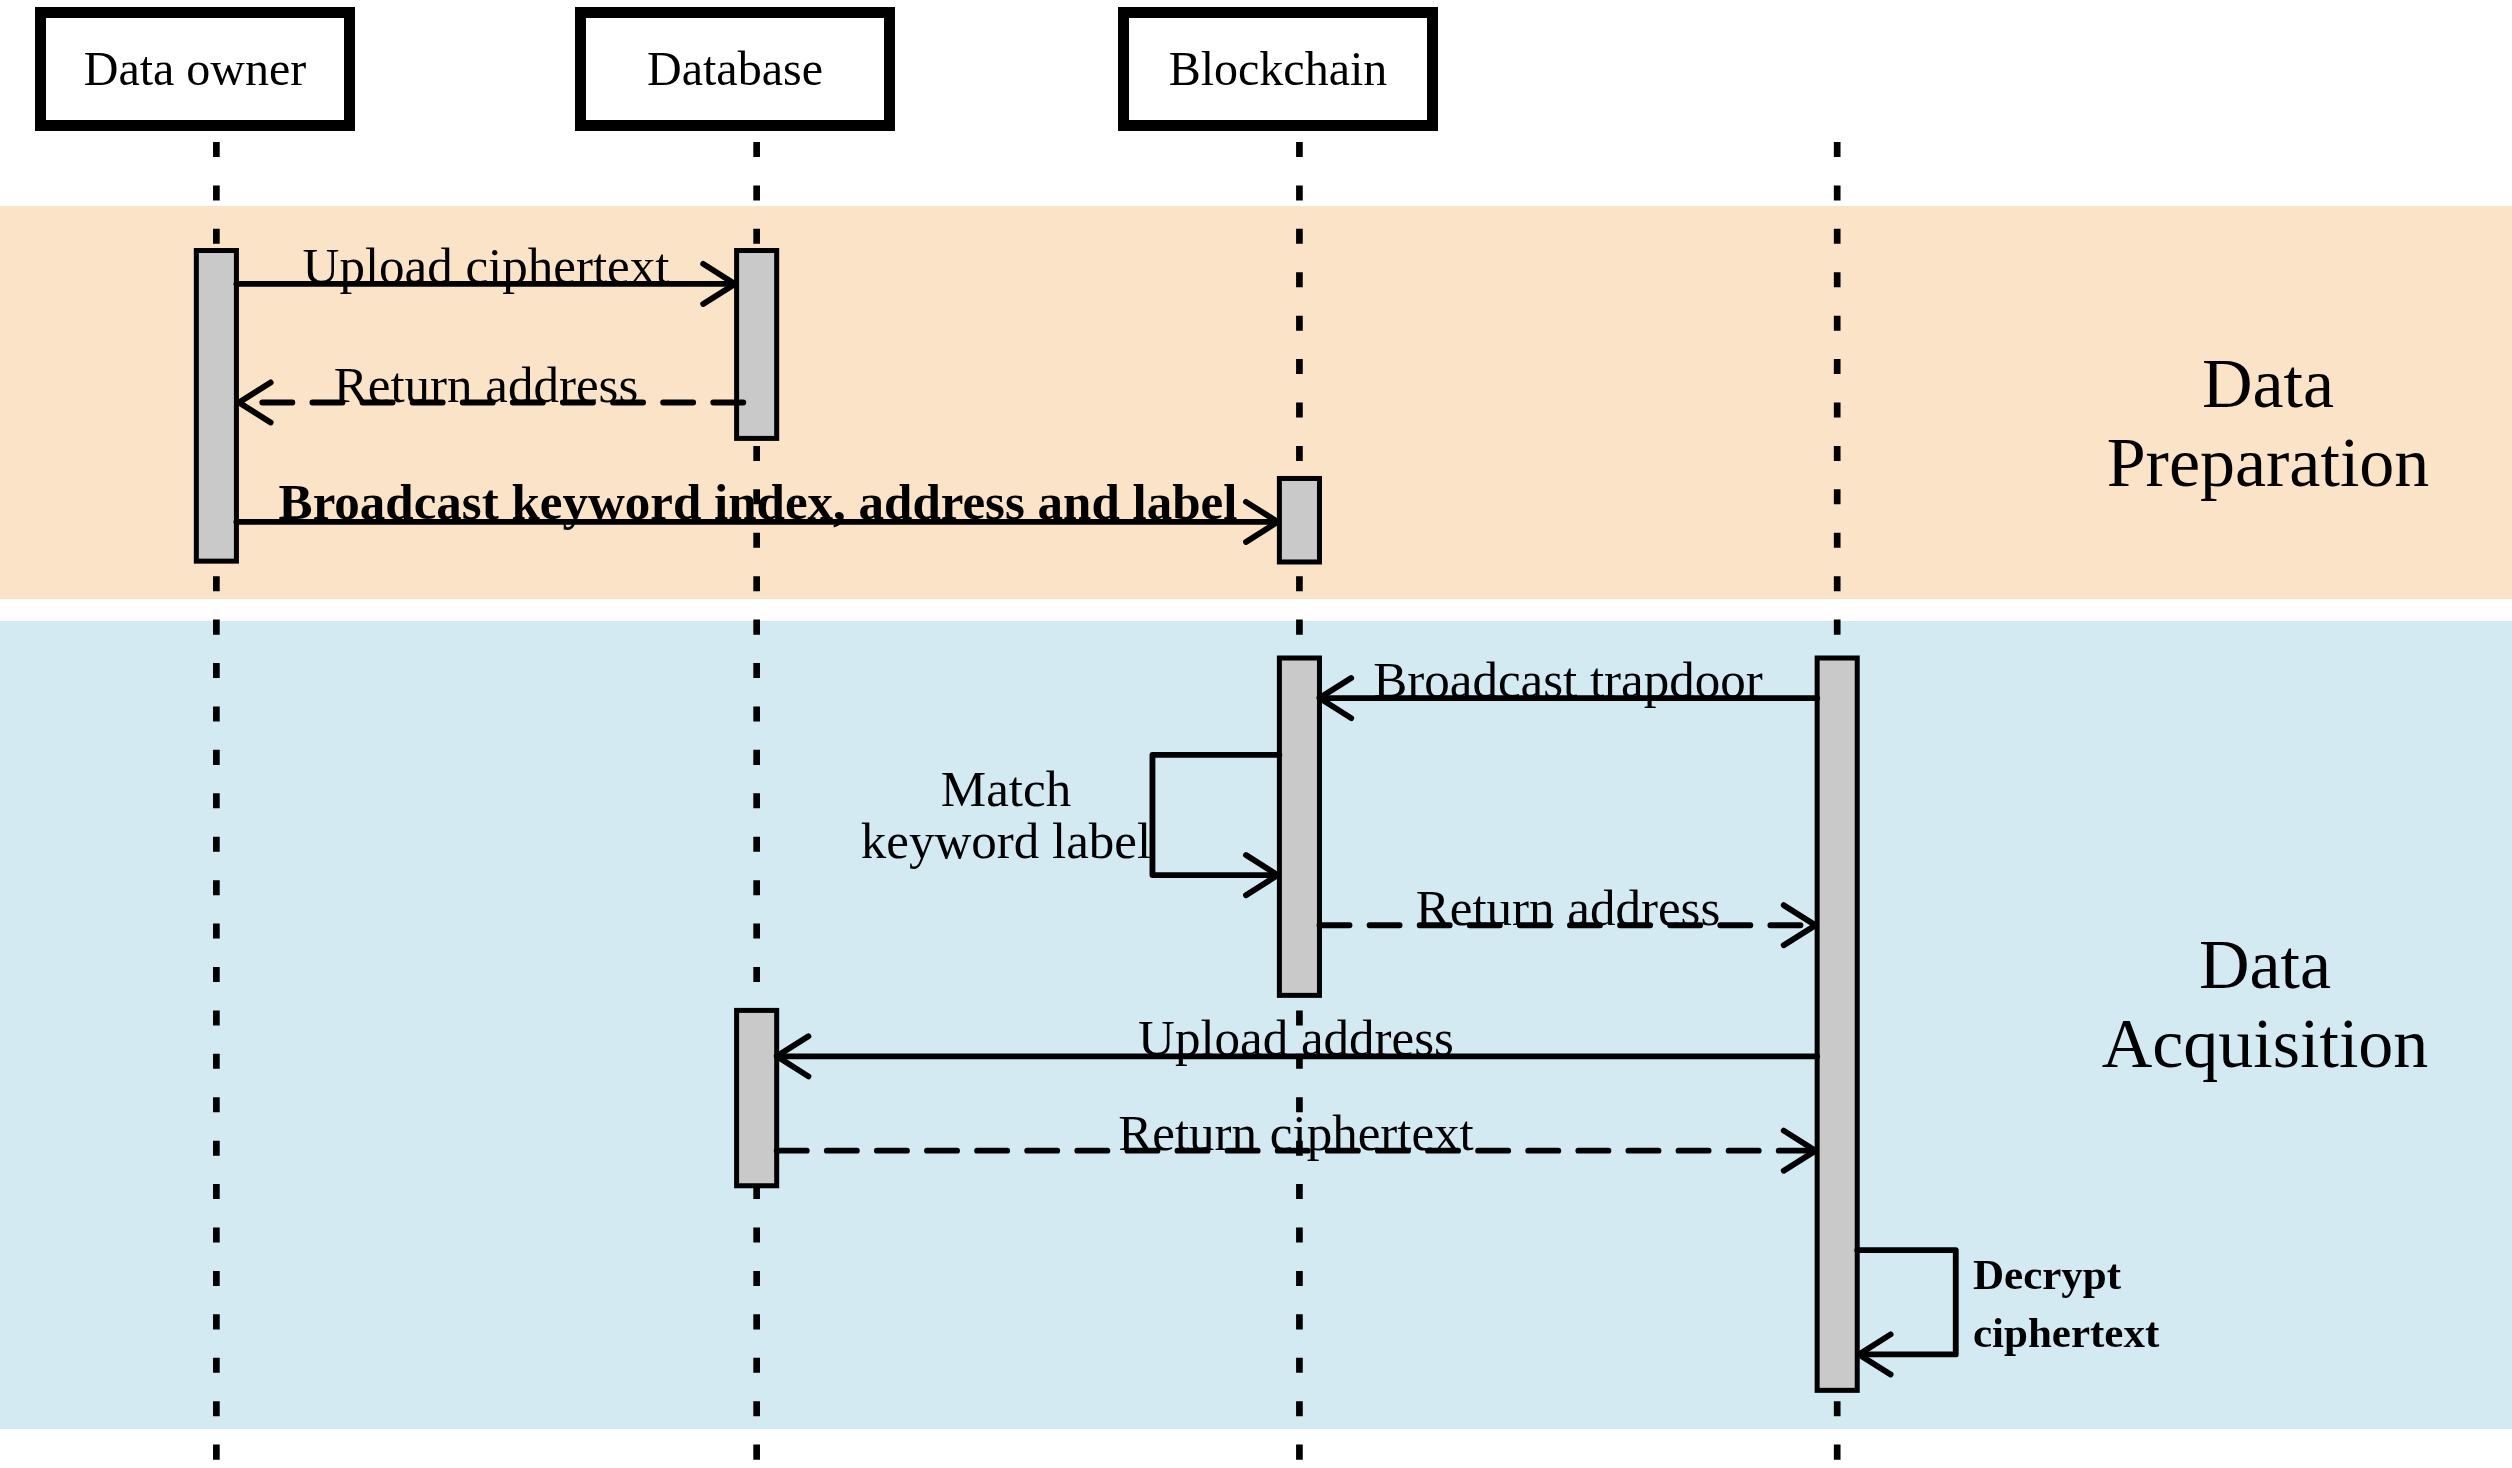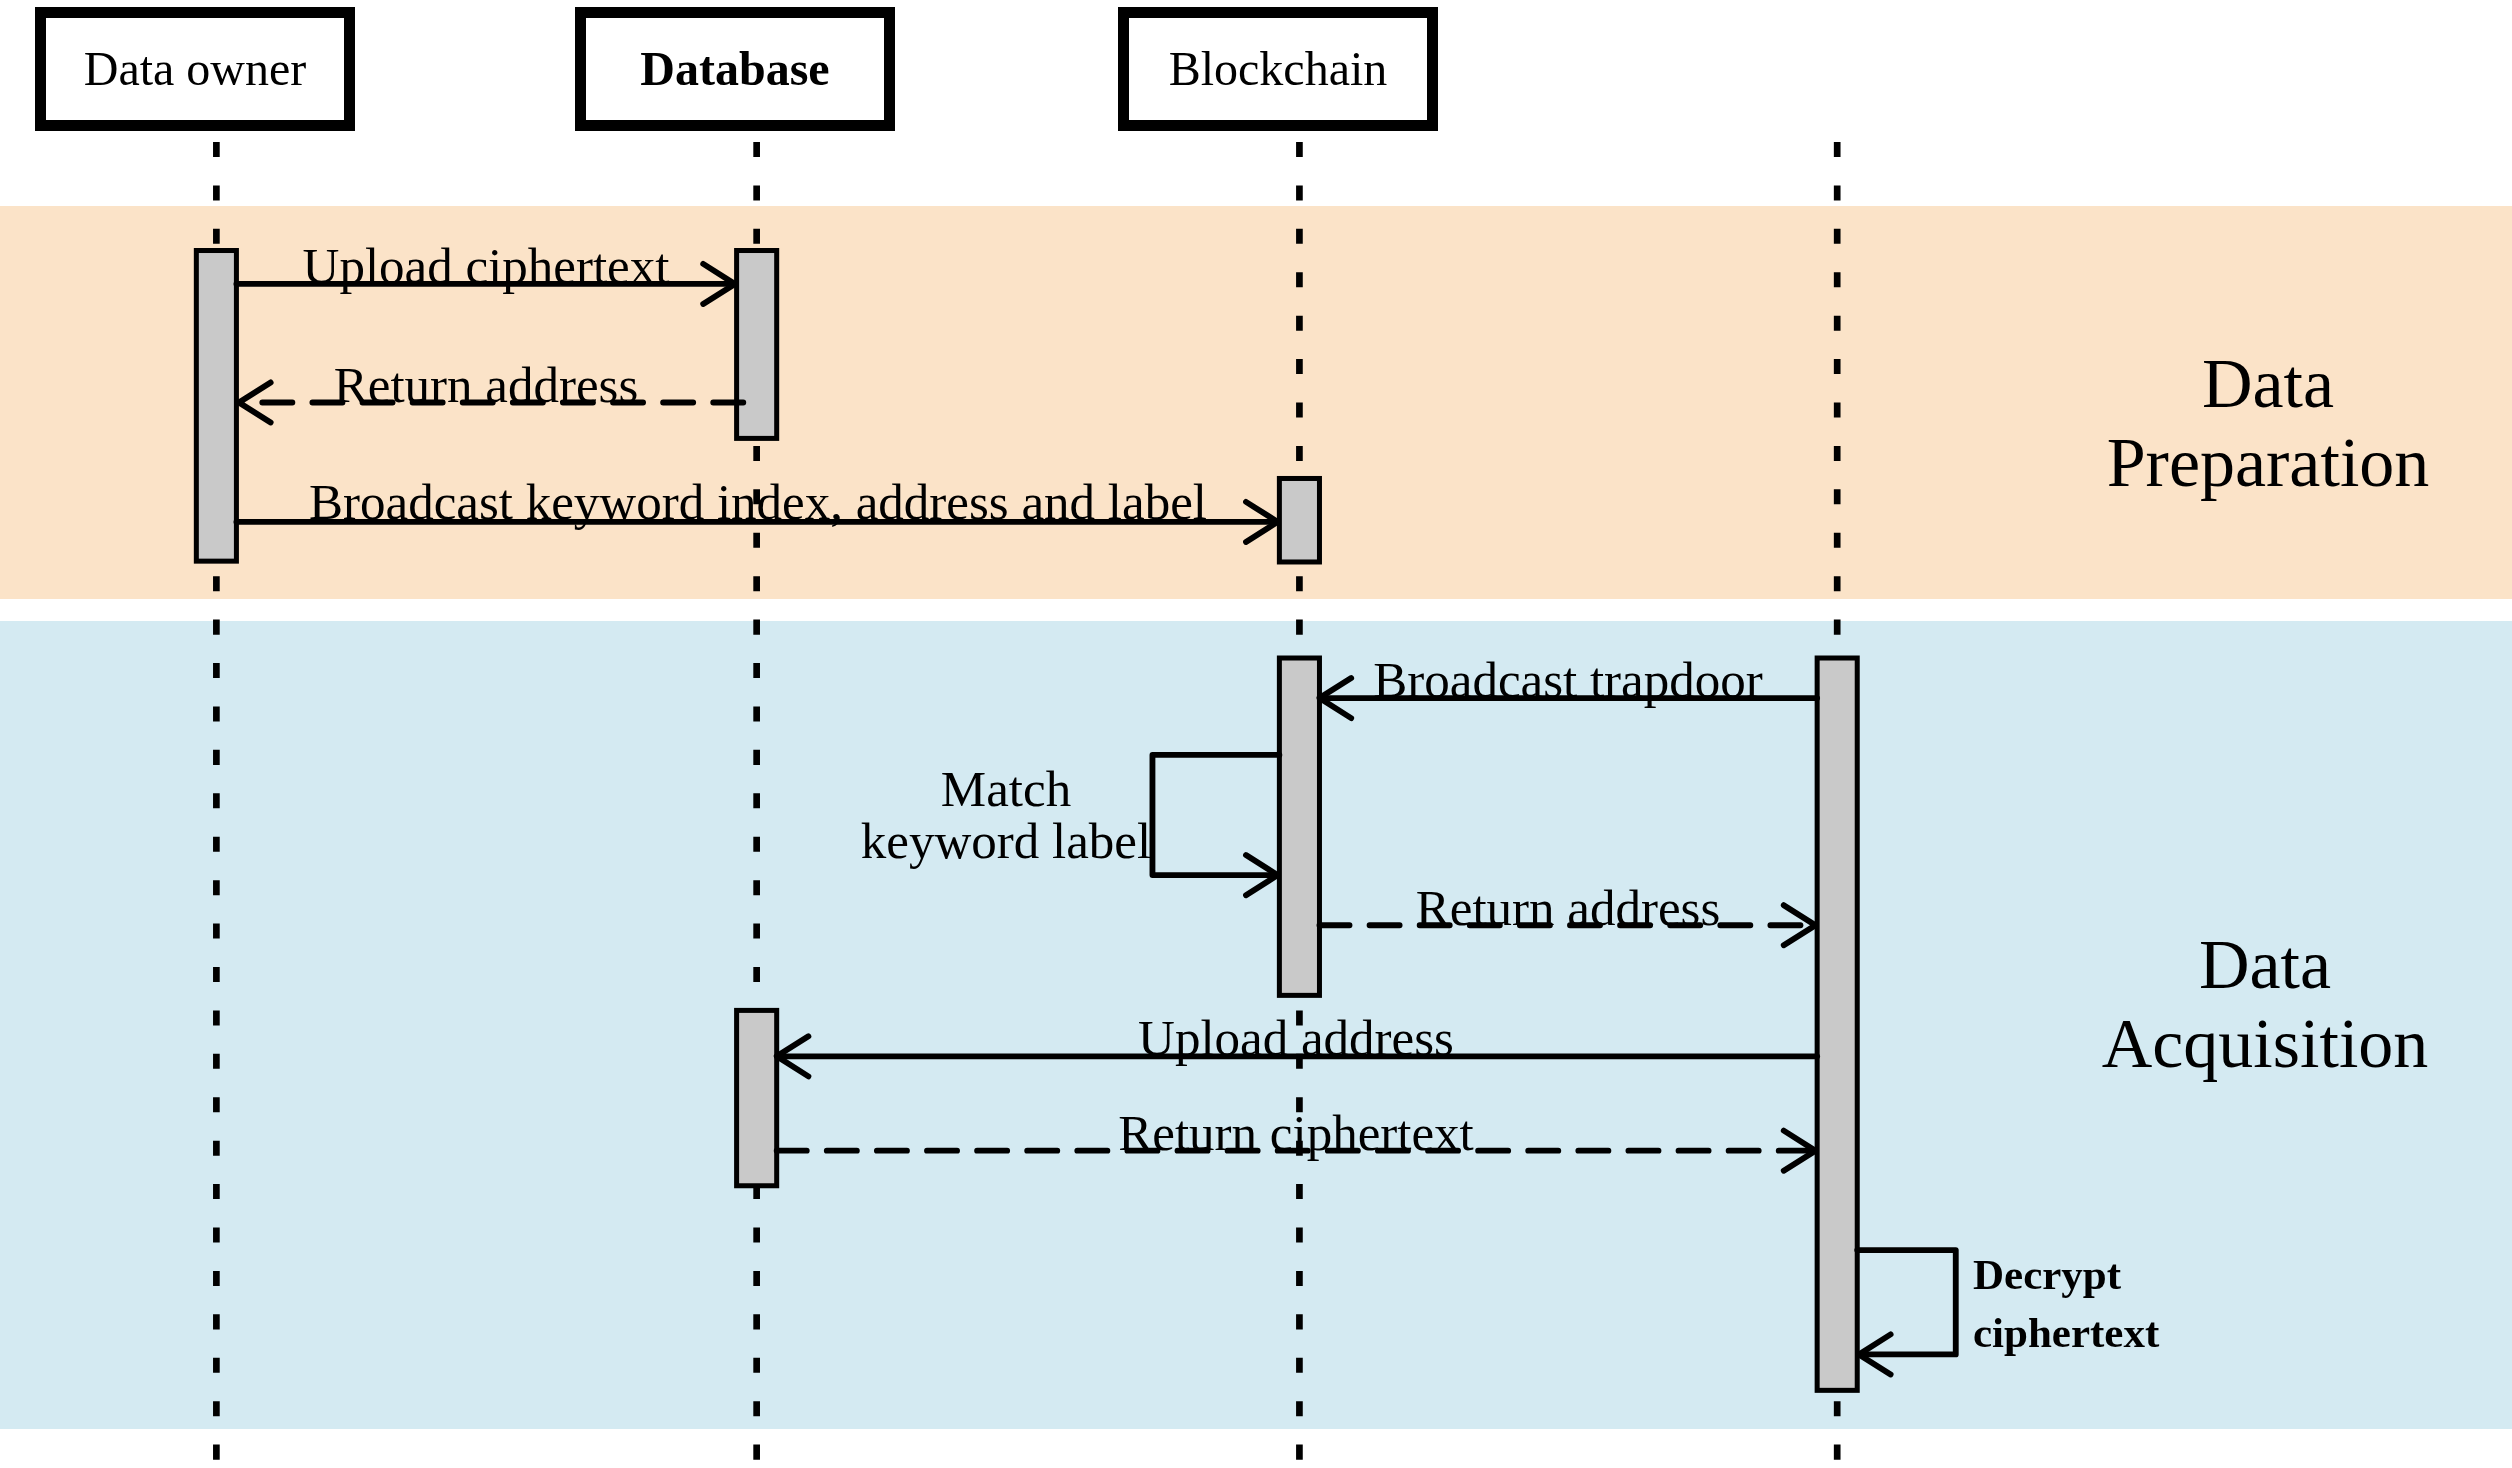--- a/index.html
+++ b/index.html
@@ -137,30 +137,30 @@
       <g>
         <path d="M 2224 1497 H 2342 V 1622 H 2234"></path>
         <polyline points="2264,1598 2226,1622 2264,1646"></polyline>
       </g>
     </g>
   </svg>
 
   <div class="actor" style="left:35px;">
     <span>Data owner</span>
   </div>
-  <div class="actor" style="left:575px;font-weight:bold;">
+  <div class="actor" style="left:575px;">
     <span>Database</span>
   </div>
   <div class="actor" style="left:1118px;">
     <span>Blockchain</span>
   </div>
 
   <div class="msg-label" style="left:486px;  top:237px;">Upload ciphertext</div>
   <div class="msg-label" style="left:486px;  top:356px;">Return address</div>
-  <div class="msg-label" style="left:758px;  top:473px;">Broadcast keyword index, address and label</div>
+  <div class="msg-label" style="left:758px;  top:473px;font-weight:bold;">Broadcast keyword index, address and label</div>
   <div class="msg-label" style="left:1568px; top:651px;">Broadcast trapdoor</div>
 
   <div class="msg-label msg-label-multiline" style="left:1006px; top:763px;">
     <div>Match</div>
     <div>keyword label</div>
   </div>
 
   <div class="msg-label" style="left:1568px; top:879px;">Return address</div>
   <div class="msg-label" style="left:1296px; top:1009px;">Upload address</div>
   <div class="msg-label" style="left:1296px; top:1104px;">Return ciphertext</div>

